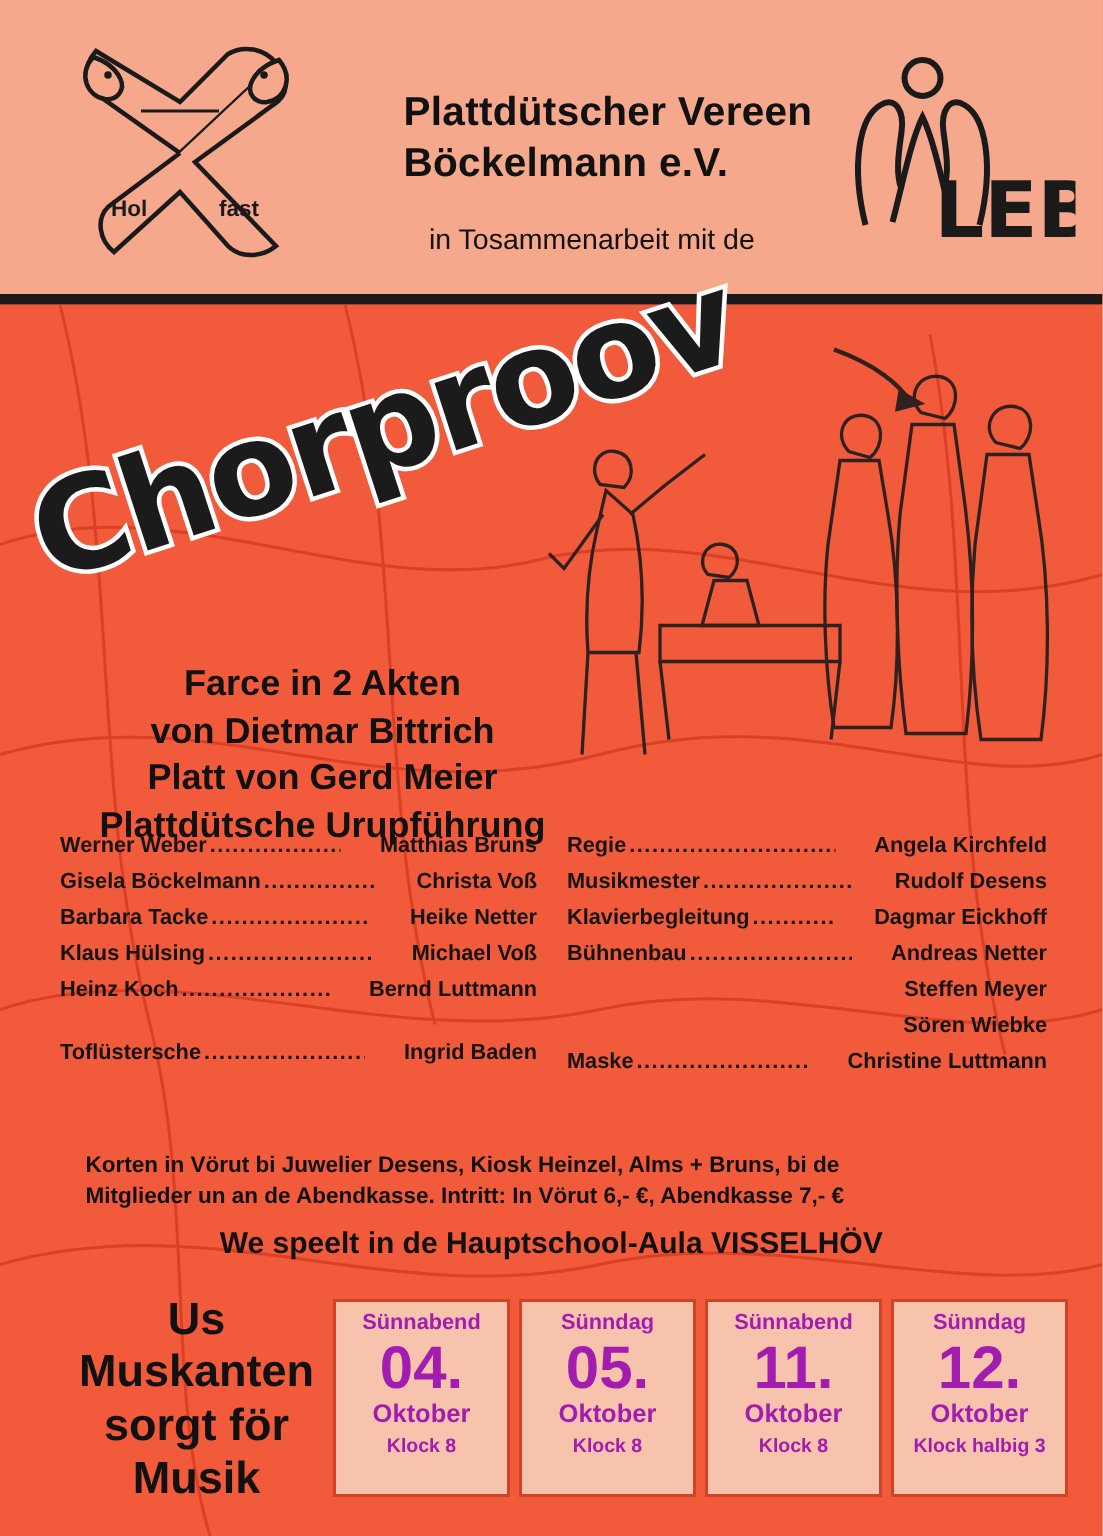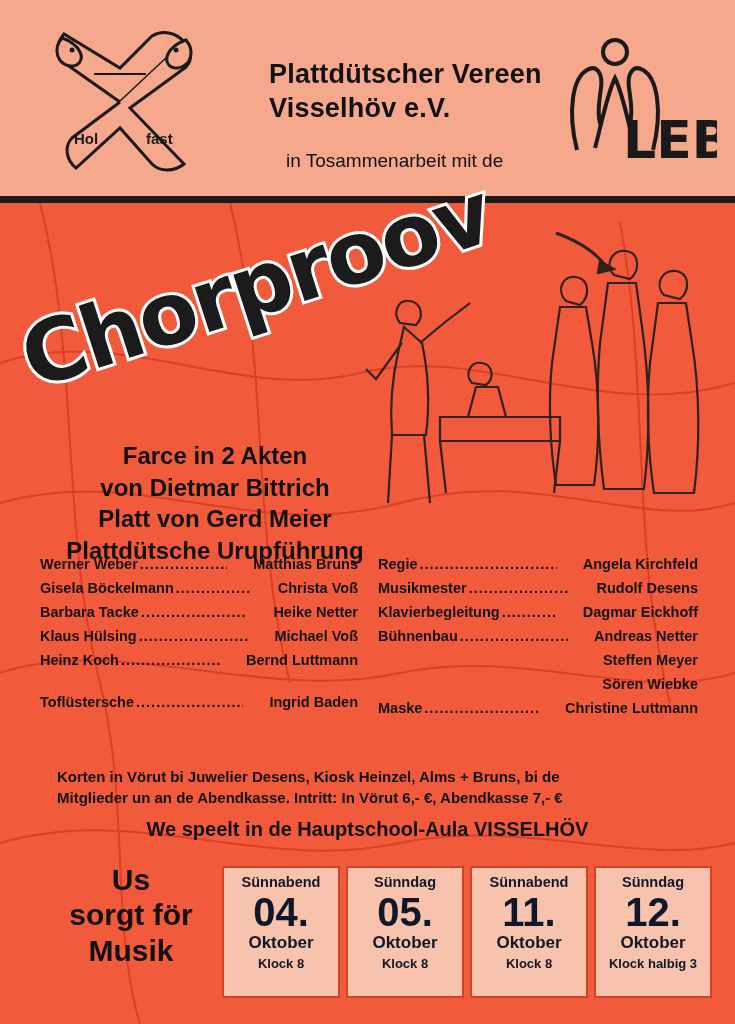--- a/index.html
+++ b/index.html
@@ -182,21 +182,21 @@
     display: flex;
     gap: 6px;
   }
   .date-card {
     width: 118px;
     height: 132px;
     background: #f8c3ac;
     border: 2px solid #cf4326;
     box-sizing: border-box;
     text-align: center;
-    color: #0f172a;
+    color: #a21caf;
     padding-top: 6px;
   }
   .d-weekday { font-size: 14.5px; font-weight: bold; }
   .d-day {
     font-size: 40px;
     font-weight: bold;
     line-height: 1.05;
     margin-top: 1px;
   }
   .d-month { font-size: 17px; font-weight: bold; margin-top: 0px; }
@@ -218,21 +218,21 @@
         <circle cx="38" cy="26" r="2.5" fill="#1a1a1a" stroke="none"></circle>
         <circle cx="142" cy="26" r="2.5" fill="#1a1a1a" stroke="none"></circle>
         <path d="M60 50 L112 50" stroke-width="2"></path>
       </g>
       <text x="40" y="120" font-family="Liberation Sans, sans-serif" font-size="15" font-weight="bold" fill="#1a1a1a">Hol</text>
       <text x="112" y="120" font-family="Liberation Sans, sans-serif" font-size="15" font-weight="bold" fill="#1a1a1a">fast</text>
     </svg>
 
     <div class="assoc-title">
       <div>Plattdütscher Vereen</div>
-      <div>Visselhöv e.V.</div>
+      <div>Böckelmann e.V.</div>
     </div>
 
     <div class="assoc-sub">in Tosammenarbeit mit de</div>
 
     <svg class="leb-logo" viewBox="0 0 160 145">
       <g fill="none" stroke="#1a1a1a" stroke-width="4">
         <circle cx="58" cy="22" r="12"></circle>
         <path d="M20 120 C10 80 16 48 30 40 C40 34 46 44 44 58 C42 72 40 86 44 96"></path>
         <path d="M96 120 C106 80 100 48 86 40 C76 34 70 44 72 58 C74 72 76 86 72 96"></path>
         <path d="M38 118 C44 96 50 64 58 48 C66 64 72 96 78 118"></path>
@@ -366,20 +366,21 @@
 
   <div class="tickets">
     <div>Korten in Vörut bi Juwelier Desens, Kiosk Heinzel, Alms + Bruns, bi de</div>
     <div>Mitglieder un an de Abendkasse. Intritt: In Vörut 6,- €, Abendkasse 7,- €</div>
   </div>
 
   <div class="venue">We speelt in de Hauptschool-Aula VISSELHÖV</div>
 
   <div class="music">
     <div>Us</div>
+    <div>Muskanten</div>
     <div>sorgt för</div>
     <div>Musik</div>
   </div>
 
   <div class="dates">
     <div class="date-card">
       <div class="d-weekday">Sünnabend</div>
       <div class="d-day">04.</div>
       <div class="d-month">Oktober</div>
       <div class="d-time">Klock 8</div>

